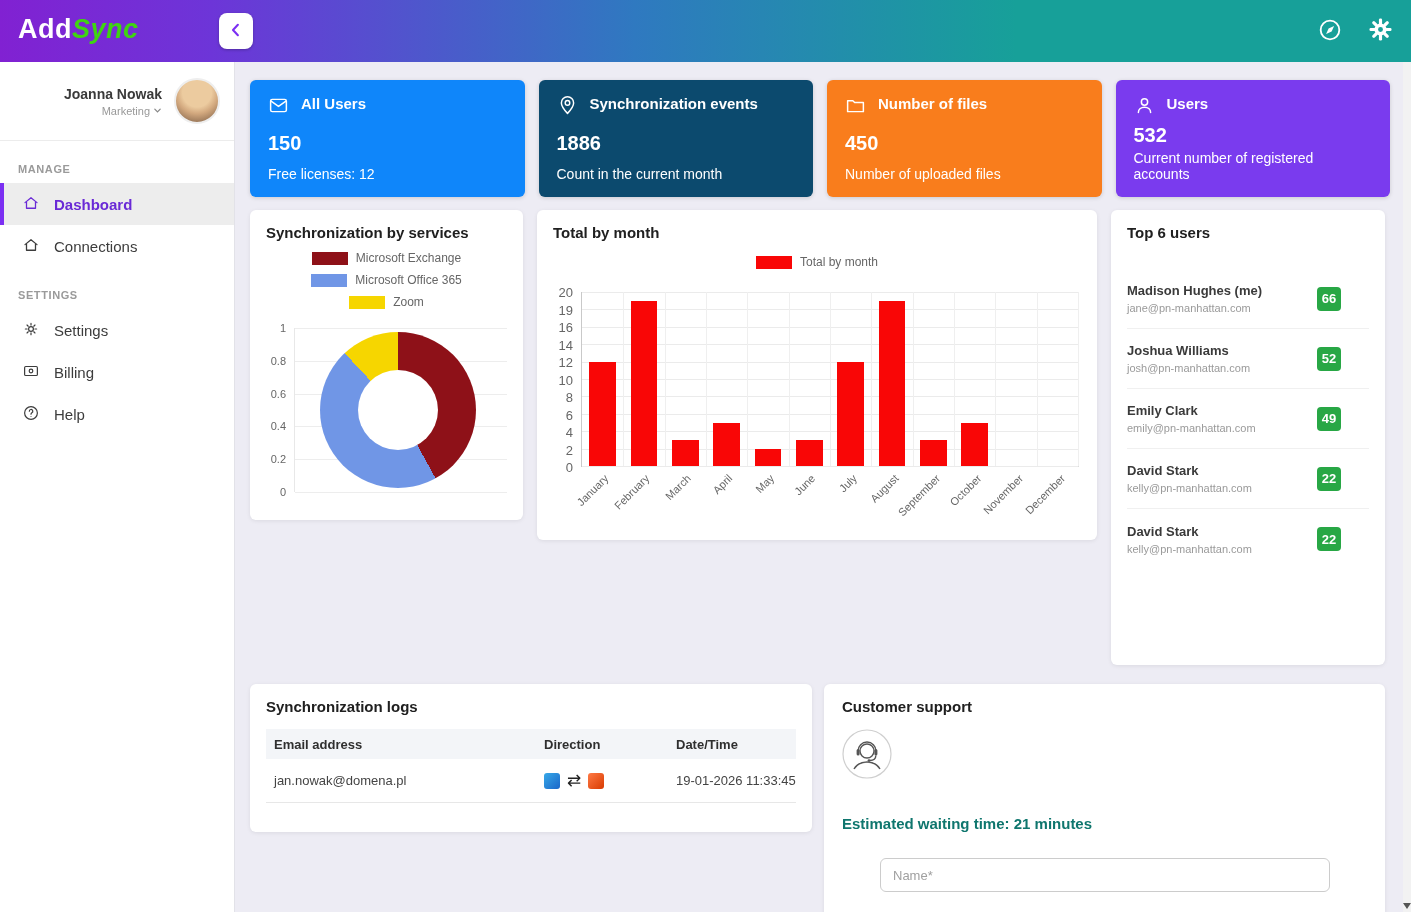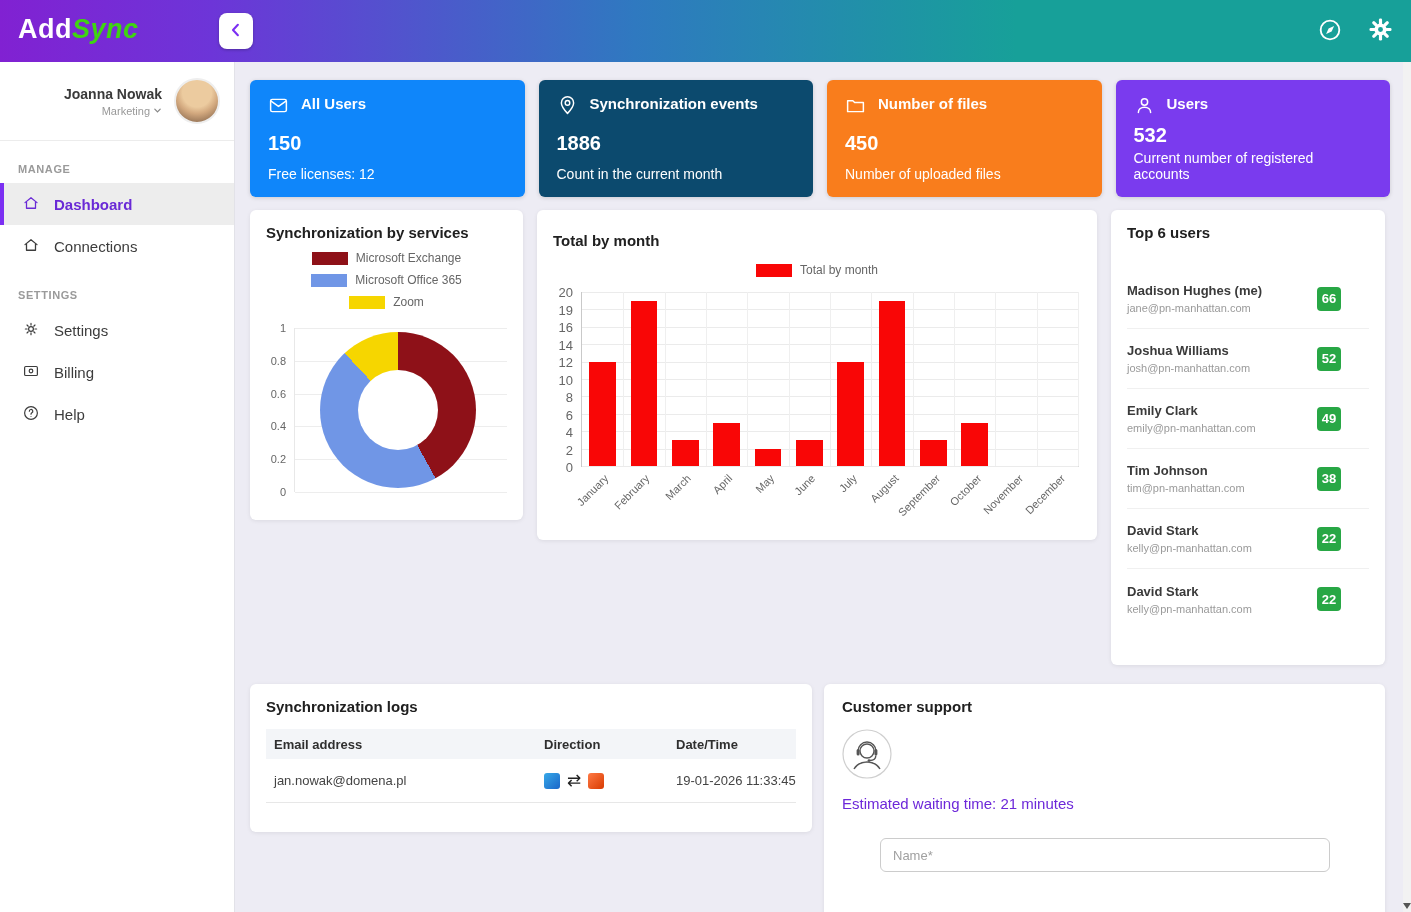--- a/index.html
+++ b/index.html
@@ -53,21 +53,21 @@
   .legend-label{font-size:12px;color:#666;}
   .services-zone{position:absolute;left:14px;right:16px;top:118px;height:164px;}
   .services-axis{position:absolute;left:0;top:0;bottom:0;width:26px;}
   .d-tick{position:absolute;right:4px;transform:translateY(-50%);font-size:11px;color:#666;width:100%;text-align:right;}
   .services-grid{position:absolute;left:30px;right:0;top:0;bottom:0;border-left:1px solid #e8e8e8;}
   .d-grid{position:absolute;left:0;right:0;height:1px;background:#ededed;}
   .services-donut{position:absolute;left:56px;top:4px;width:156px;height:156px;border-radius:50%;z-index:2;}
   .services-donut::after{content:"";position:absolute;left:50%;top:50%;width:80px;height:80px;margin:-40px 0 0 -40px;border-radius:50%;background:#fff;}
 
   
-  .month-card{left:302px;top:148px;width:560px;height:330px;padding:22px 16px;}
+  .month-card{left:302px;top:148px;width:560px;height:330px;padding:14px 16px;}
   .bar-legend{margin-top:14px;display:flex;justify-content:center;align-items:center;gap:8px;}
   .bar-zone{position:absolute;left:16px;right:16px;top:82px;height:175px;}
   .bar-yaxis{position:absolute;left:0;top:0;bottom:0;width:24px;}
   .y-tick{position:absolute;right:4px;transform:translateY(-50%);font-size:13px;color:#666;width:100%;text-align:right;}
   .bar-plot{position:absolute;left:28px;right:2px;top:0;bottom:0;border-left:1px solid #c9c9c9;border-bottom:1px solid #c9c9c9;border-right:1px solid #efefef;}
   .h-grid{position:absolute;left:0;right:0;height:1px;background:#ebebeb;}
   .v-grid{position:absolute;top:0;bottom:0;width:1px;background:#efefef;}
   .bar{position:absolute;bottom:0;}
   .bar-xaxis{position:absolute;left:28px;right:2px;top:100%;height:72px;}
   .x-label{position:absolute;top:5px;transform:rotate(-45deg);transform-origin:100% 0;font-size:11px;color:#666;white-space:nowrap;}
@@ -91,21 +91,21 @@
   .dir{display:flex;align-items:center;gap:7px;}
   .ms-sq{width:16px;height:16px;border-radius:3px;display:inline-block;}
   .exchange{background:linear-gradient(135deg,#37a9e8 0%,#1b66c9 100%);}
   .office{background:linear-gradient(135deg,#ff7a45 0%,#d83b01 100%);}
   .arrows-icon{font-size:17px;color:#222;line-height:1;}
   .arrows-icon::before{content:"⇄";}
 
   
   .support-card{left:589px;top:622px;width:561px;height:260px;padding:14px 18px;}
   .support-icon{margin-top:14px;}
-  .wait-text{font-size:15px;font-weight:normal;color:#6d28d9;margin-top:12px;}
+  .wait-text{font-size:15px;font-weight:bold;color:#0f766e;margin-top:32px;}
   .name-input{display:block;margin:26px 0 0 38px;width:450px;height:34px;border:1px solid #ccc;border-radius:6px;
     padding:0 12px;font-size:13px;color:#333;font-family:"Liberation Sans",sans-serif;background:#fff;}
   .name-input::placeholder{color:#a0a0a0;}
 
   
   .scrollbar{position:absolute;right:0;top:62px;width:8px;bottom:0;background:#f2f2f2;cursor:pointer;}
   .scroll-arrow{position:absolute;bottom:3px;left:50%;transform:translateX(-50%);width:0;height:0;
     border-left:4px solid transparent;border-right:4px solid transparent;border-top:6px solid #555;}
 </style>
 </head>
@@ -410,27 +410,20 @@
         </div>
         <div class="user-row">
           <div class="user-info">
             <div class="user-name">Emily Clark</div>
             <div class="user-email">emily@pn-manhattan.com</div>
           </div>
           <div class="user-badge" style="background: rgb(40, 167, 69);">49</div>
         </div>
         <div class="user-row">
           <div class="user-info">
-            <div class="user-name">Tim Johnson</div>
-            <div class="user-email">tim@pn-manhattan.com</div>
-          </div>
-          <div class="user-badge" style="background: rgb(40, 167, 69);">38</div>
-        </div>
-        <div class="user-row">
-          <div class="user-info">
             <div class="user-name">David Stark</div>
             <div class="user-email">kelly@pn-manhattan.com</div>
           </div>
           <div class="user-badge" style="background: rgb(40, 167, 69);">22</div>
         </div>
         <div class="user-row">
           <div class="user-info">
             <div class="user-name">David Stark</div>
             <div class="user-email">kelly@pn-manhattan.com</div>
           </div>

